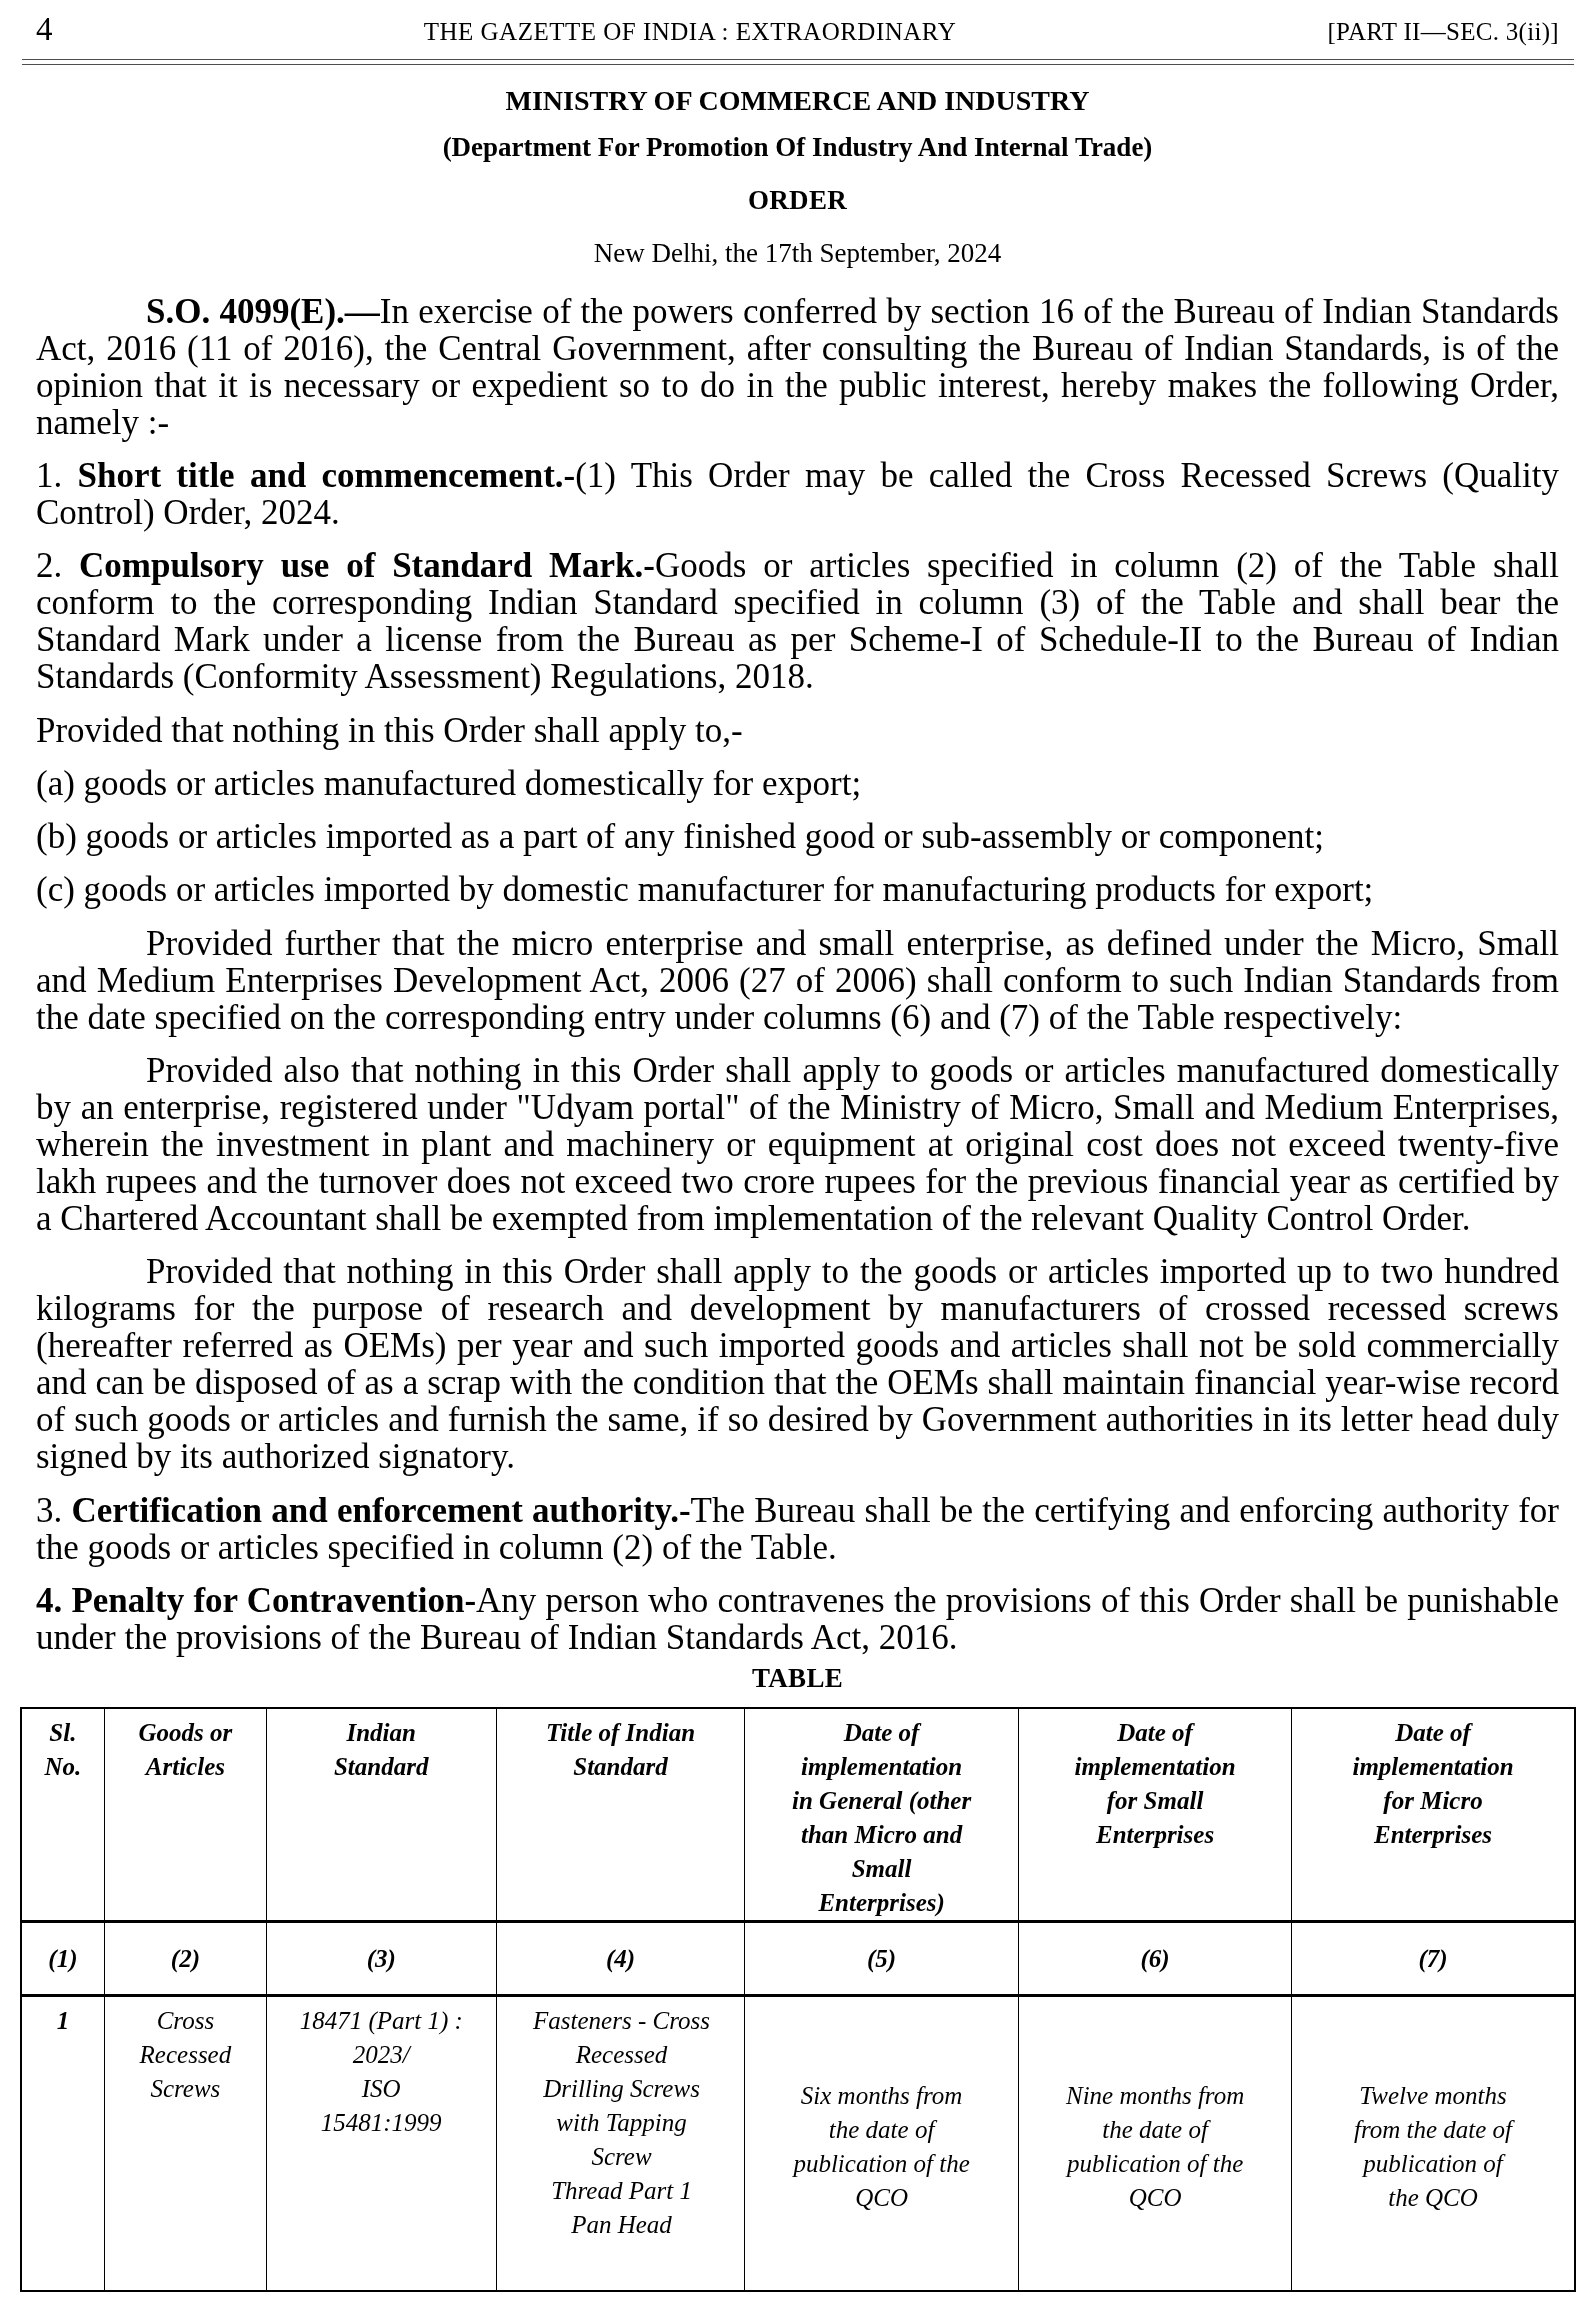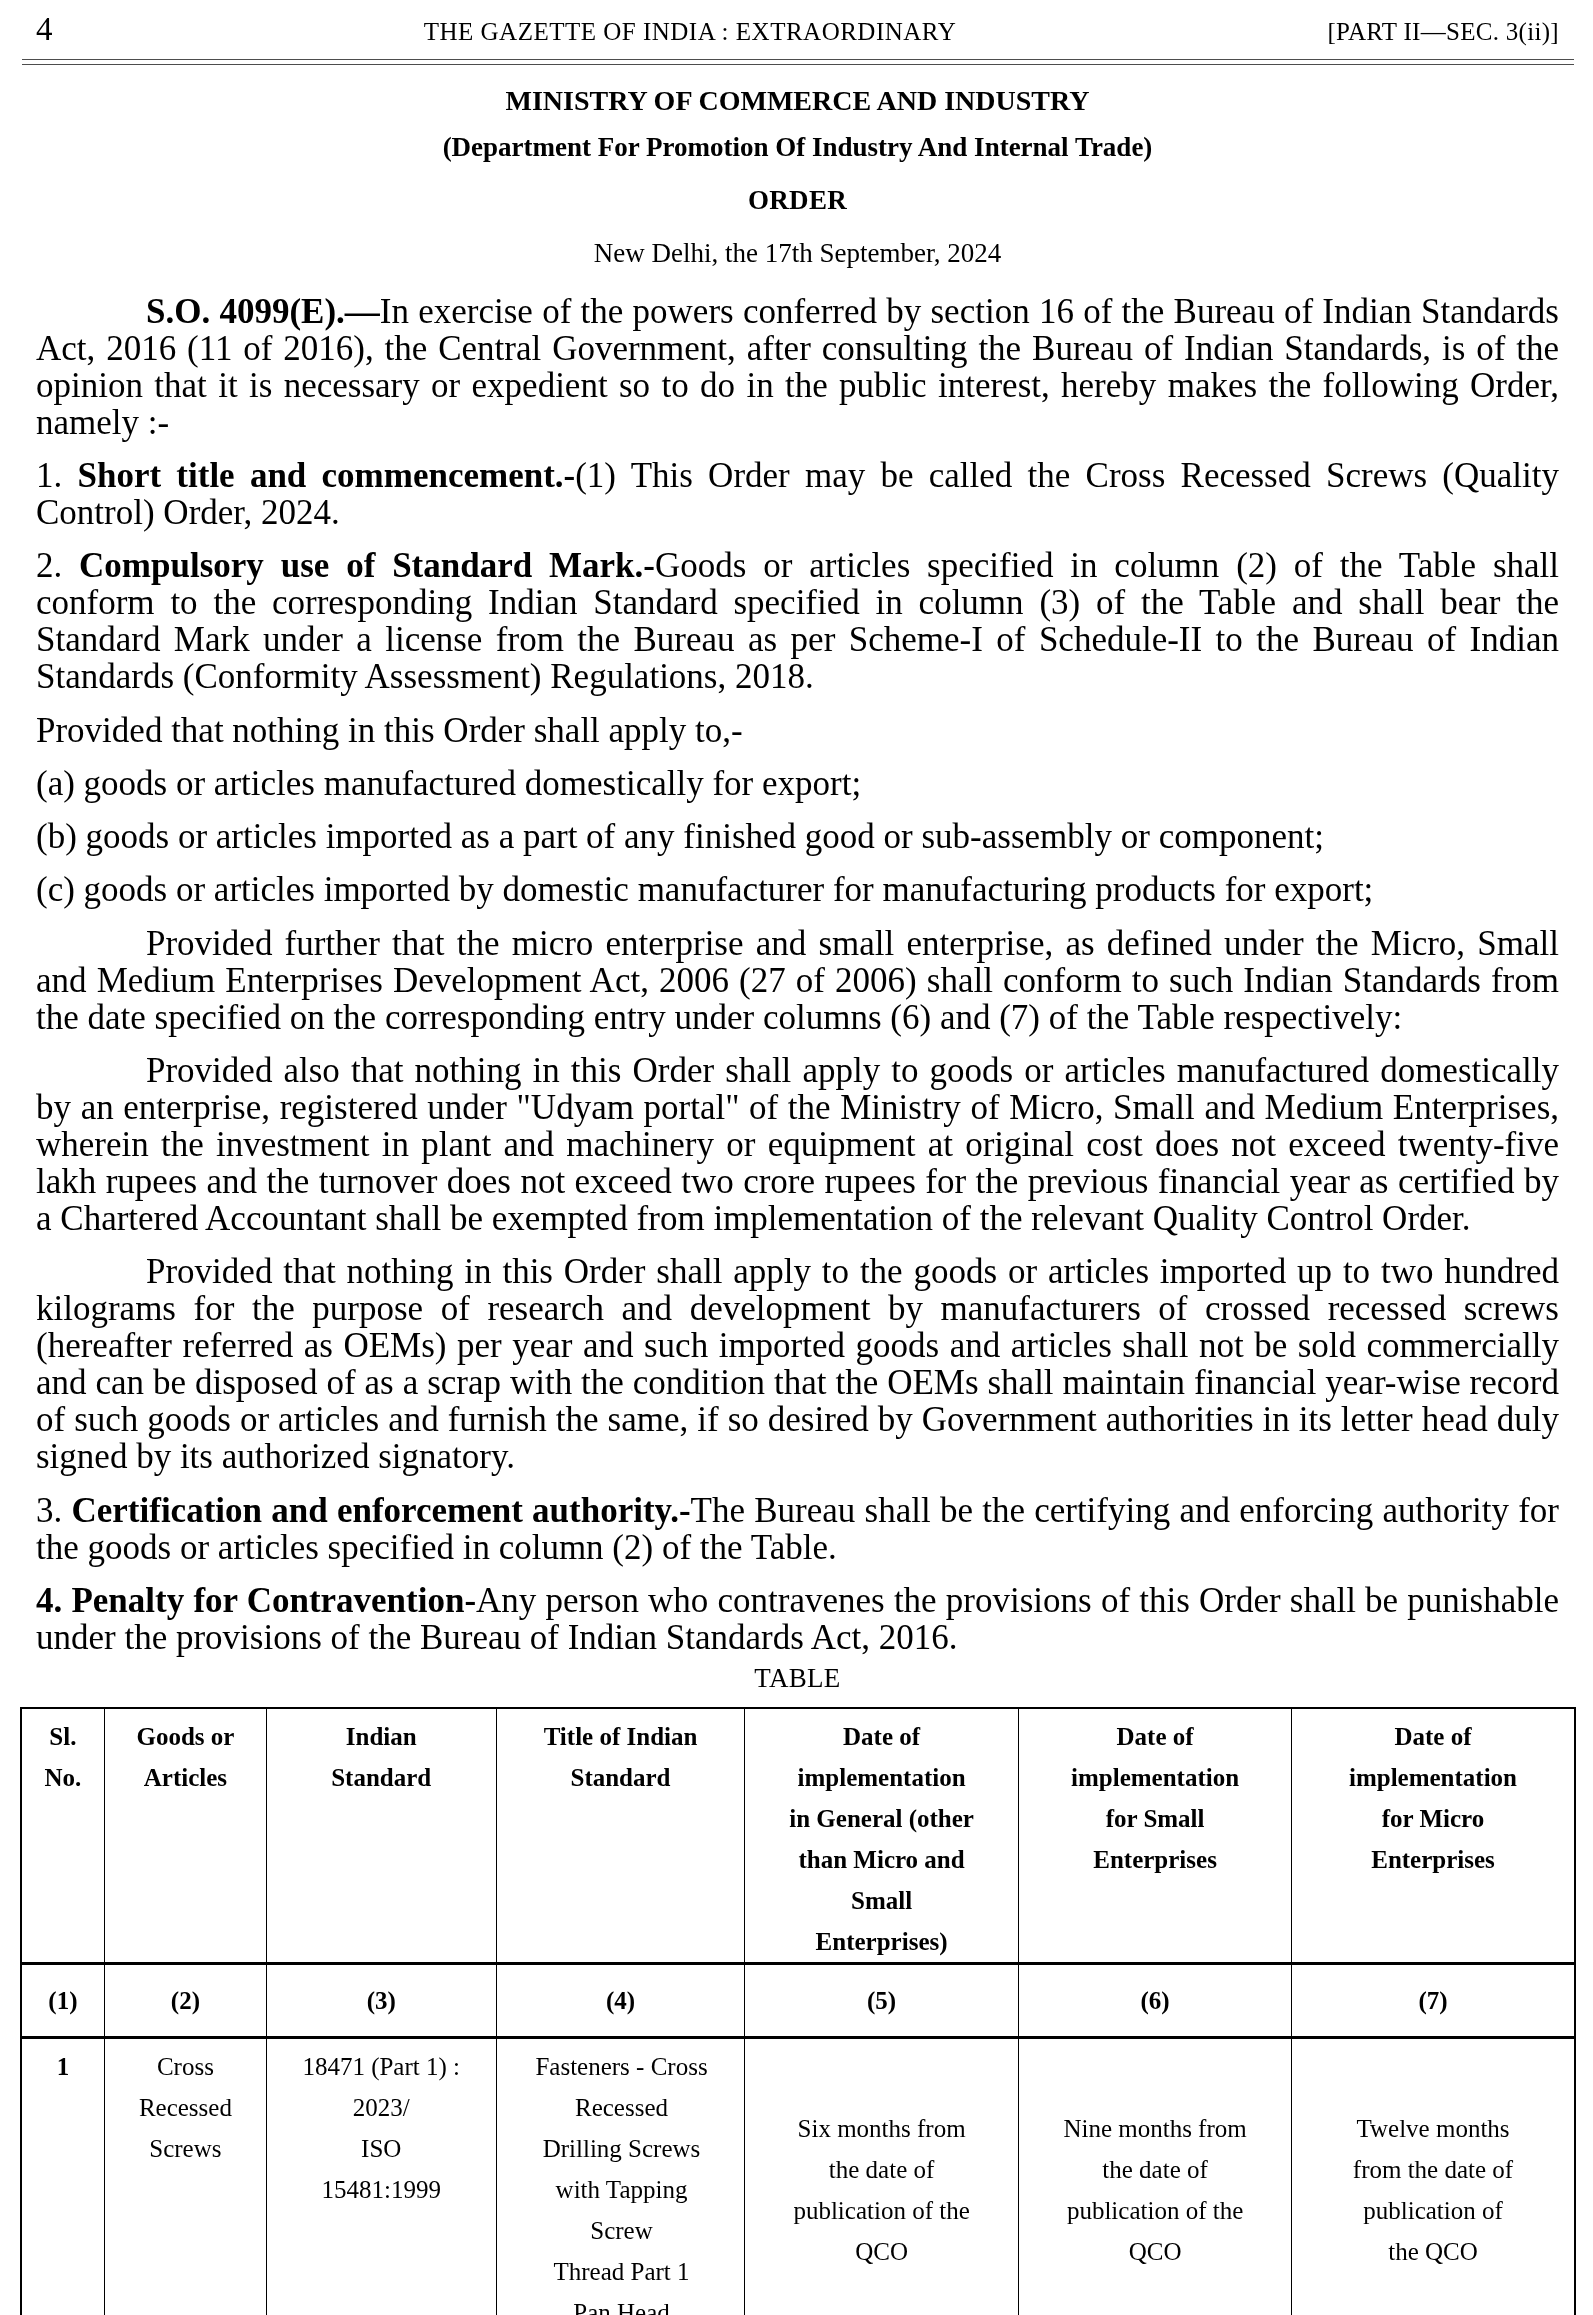--- a/index.html
+++ b/index.html
@@ -40,31 +40,32 @@
   .p {
     font-size: 35px; line-height: 37px;
     text-align: justify;
     margin-bottom: 16.3px;
   }
   .p:last-child { margin-bottom: 0; }
   .indent { text-indent: 110px; }
   .bold { font-weight: bold; }
 
   
-  .table-title { margin-top: 7.2px; margin-bottom: 12.7px; font-size: 27px; font-weight: normal; letter-spacing: 0.3px; }
+  .table-title { margin-top: 7.2px; margin-bottom: 12.7px; font-size: 27px; font-weight: bold; letter-spacing: 0.3px; }
   table.qco {
     border-collapse: collapse; table-layout: fixed;
     width: 1556px; margin-left: -16.3px;
     border: 2.7px solid #000;
   }
   table.qco th, table.qco td {
     border: 1.8px solid #000;
-    font-size: 25px; line-height: 41px;
+    font-size: 25px; line-height: 34px;
     white-space: pre-line;
     overflow: hidden;
+    font-style: italic;
   }
   tr.row-head th {
     height: 204px; vertical-align: top; text-align: center;
     font-weight: bold; padding: 7.2px 5.4px 0 5.4px;
     border-bottom: 3.6px solid #000;
   }
   tr.row-nums td {
     height: 74px; vertical-align: middle; text-align: center;
     font-weight: bold;
     border-bottom: 3.6px solid #000;

